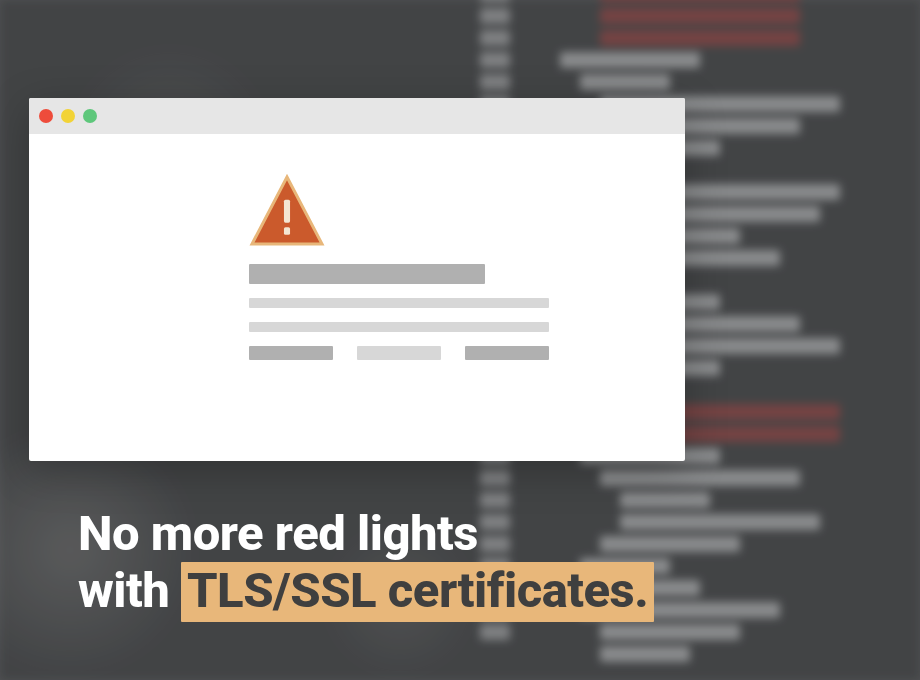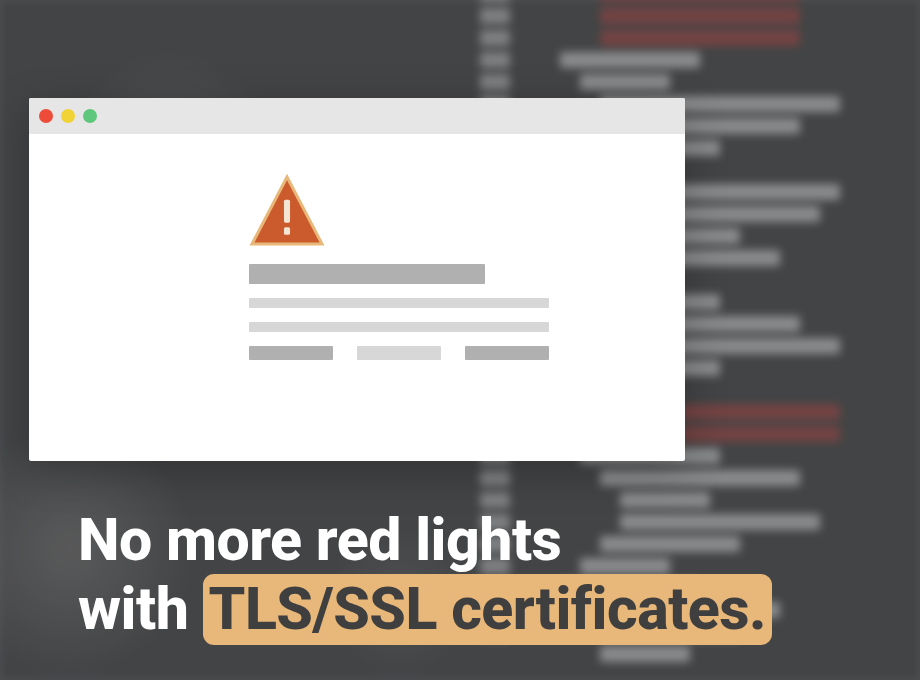--- a/index.html
+++ b/index.html
@@ -41,22 +41,22 @@
   .ph{background:#bfbfbf;height:18px;margin-bottom:14px;border-radius:1px}
   .ph.dark{background:#b0b0b0}
   .ph.light{background:#d7d7d7}
   .ph-row{display:flex;gap:24px}
   .ph-row .ph{flex:0 0 auto}
   .ph-row .ph.a{width:84px}
   .ph-row .ph.b{width:84px}
   .ph-row .ph.c{width:84px}
 
   
-  .headline{position:absolute;left:78px;top:505px;color:#fff;font-weight:800;font-size:59px;line-height:1.17;letter-spacing:-0.5px}
-  .highlight{background:#e8b77a;color:#3f3f3f;padding:0 6px 2px 6px;display:inline-block;border-radius:11px}
+  .headline{position:absolute;left:78px;top:505px;color:#fff;font-weight:800;font-size:49px;line-height:1.17;letter-spacing:-0.5px}
+  .highlight{background:#e8b77a;color:#3f3f3f;padding:0 6px 2px 6px;display:inline-block;border-radius:1px}
 </style>
 </head>
 <body>
 
 <div class="stage">
 
   <div class="bg-code" aria-hidden="true">
     <div class="col gutter">
       <div class="ln"></div>
         <div class="ln"></div>

